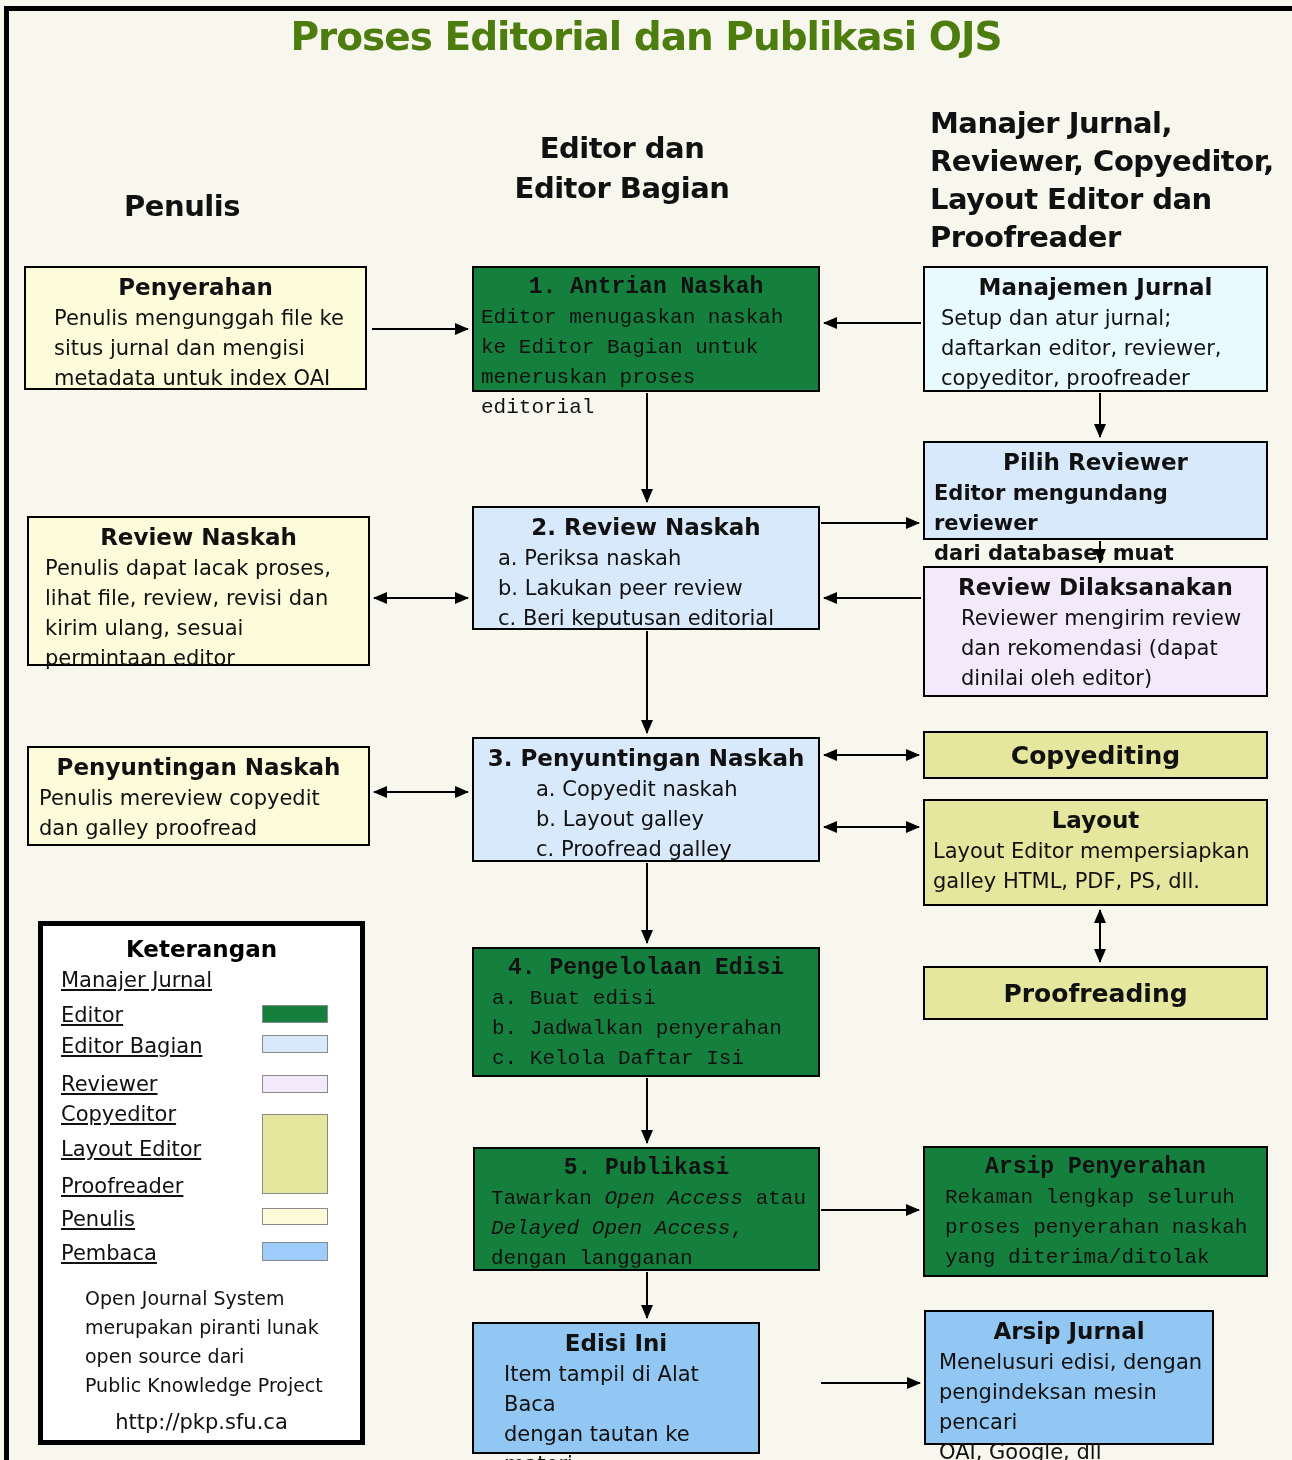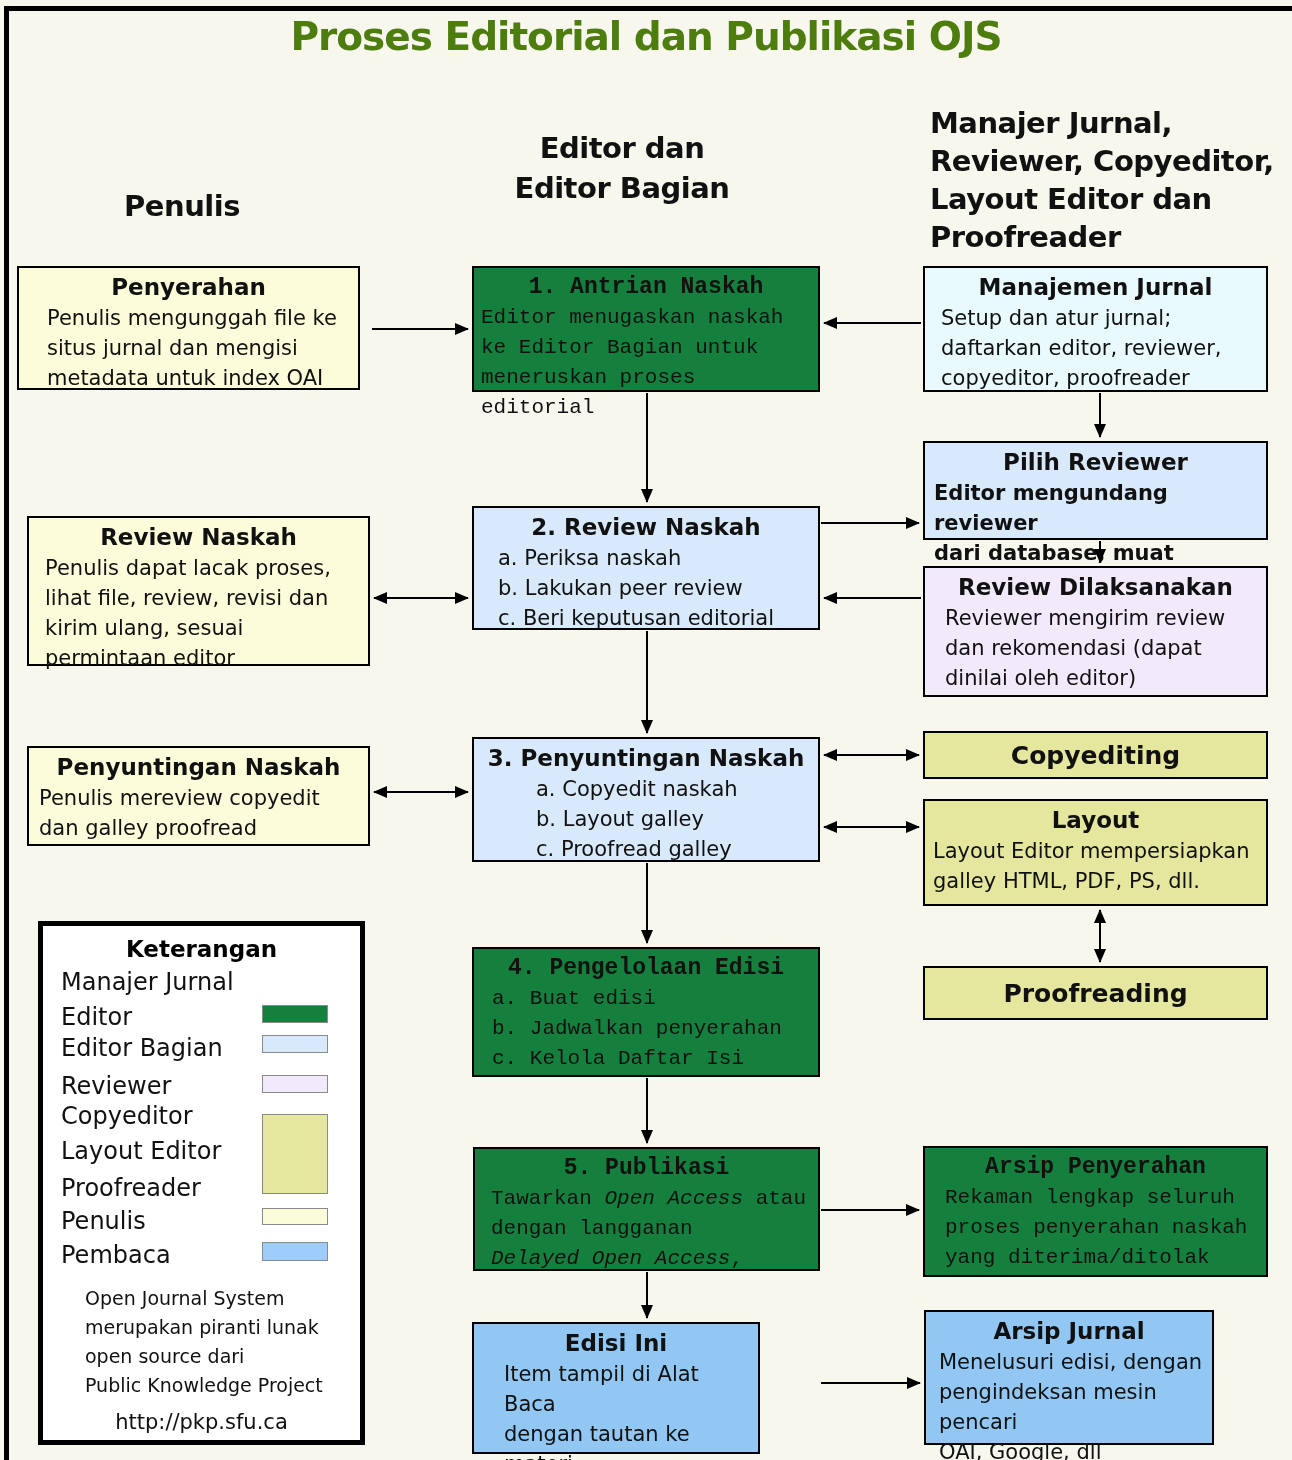--- a/index.html
+++ b/index.html
@@ -37,21 +37,21 @@
   .c-cyan   { background:#E8FAFD; }
   .c-lav    { background:#F2E9FA; }
   .c-khaki  { background:#E5E79E; }
   .c-reader { background:#92C7F3; }
   #legend {
     position:absolute; left:38px; top:921px; width:327px; height:524px;
     background:#FFFFFF; border:5px solid #000; box-sizing:border-box;
   }
   #legend .ltitle { position:absolute; left:0; top:10px; width:100%;
     text-align:center; font-weight:bold; font-size:23px; }
-  .lrow { position:absolute; left:18px; font-size:24px; color:#111; }
+  .lrow { position:absolute; left:18px; font-size:21px; color:#111;text-decoration:underline; }
   .lsw { position:absolute; left:219px; width:66px; border:1px solid #8a8a8a; box-sizing:border-box; }
   #legend .lnote { position:absolute; left:42px; top:358px;
     font-size:19px; line-height:29px; white-space:pre-line; color:#111; }
   #legend .lurl { position:absolute; left:0; top:484px; width:100%;
     text-align:center; font-size:21px; color:#111; }
   #arrows { position:absolute; left:0; top:0; pointer-events:none; }
   em { font-style:italic; }
 </style>
 </head>
 <body>
@@ -63,21 +63,21 @@
   <div id="main-title">Proses Editorial dan Publikasi OJS</div>
 
   <div class="colhead" style="left:27px; top:186px; width:310px; text-align:center;">Penulis</div>
   <div class="colhead" style="left:472px; top:128px; width:300px; text-align:center;">Editor dan
 Editor Bagian</div>
   <div class="colhead" style="left:930px; top:104px; width:360px; text-align:left; line-height:38px;">Manajer Jurnal,
 Reviewer, Copyeditor,
 Layout Editor dan
 Proofreader</div>
 
-  <div class="box c-yellow" style="left:17px; top:266px; width:343px; height:124px;">
+  <div class="box c-yellow" style="left:24px; top:266px; width:343px; height:124px;">
     <div class="bt">Penyerahan</div>
     <div class="bb" style="padding-left:28px;">Penulis mengunggah file ke
 situs jurnal dan mengisi
 metadata untuk index OAI</div>
   </div>
 
   <div class="box c-peach" style="left:472px; top:266px; width:348px; height:126px;">
     <div class="bt">1. Antrian Naskah</div>
     <div class="bb" style="padding-left:7px;">Editor menugaskan naskah
 ke Editor Bagian untuk
@@ -107,21 +107,21 @@
 
   <div class="box c-blue" style="left:472px; top:506px; width:348px; height:124px;">
     <div class="bt">2. Review Naskah</div>
     <div class="bi" style="padding-left:24px;">a. Periksa naskah</div>
     <div class="bi" style="padding-left:24px;">b. Lakukan peer review</div>
     <div class="bi" style="padding-left:24px;">c. Beri keputusan editorial</div>
   </div>
 
   <div class="box c-lav" style="left:923px; top:566px; width:345px; height:131px;">
     <div class="bt">Review Dilaksanakan</div>
-    <div class="bb" style="padding-left:20px;">Reviewer mengirim review
+    <div class="bb" style="padding-left:36px;">Reviewer mengirim review
 dan rekomendasi (dapat
 dinilai oleh editor)</div>
   </div>
 
   <div class="box c-khaki solo" style="left:923px; top:731px; width:345px; height:48px;">
     <span>Copyediting</span>
   </div>
 
   <div class="box c-blue" style="left:472px; top:737px; width:348px; height:125px;">
     <div class="bt">3. Penyuntingan Naskah</div>
@@ -149,22 +149,22 @@
   <div class="box c-peach" style="left:472px; top:947px; width:348px; height:130px;">
     <div class="bt">4. Pengelolaan Edisi</div>
     <div class="bi" style="padding-left:18px;">a. Buat edisi</div>
     <div class="bi" style="padding-left:18px;">b. Jadwalkan penyerahan</div>
     <div class="bi" style="padding-left:18px;">c. Kelola Daftar Isi</div>
   </div>
 
   <div class="box c-peach" style="left:473px; top:1147px; width:347px; height:124px;">
     <div class="bt">5. Publikasi</div>
     <div class="bi" style="padding-left:16px;"><span>Tawarkan </span><em>Open Access</em><span> atau</span></div>
+    <div class="bi" style="padding-left:16px;"><em>Delayed Open Access</em><span>,</span></div>
     <div class="bi" style="padding-left:16px;"><span>dengan langganan</span></div>
-    <div class="bi" style="padding-left:16px;"><em>Delayed Open Access</em><span>,</span></div>
   </div>
 
   <div class="box c-peach" style="left:923px; top:1146px; width:345px; height:131px;">
     <div class="bt">Arsip Penyerahan</div>
     <div class="bb" style="padding-left:20px;">Rekaman lengkap seluruh
 proses penyerahan naskah
 yang diterima/ditolak</div>
   </div>
 
   <div class="box c-reader" style="left:472px; top:1322px; width:288px; height:132px;">

